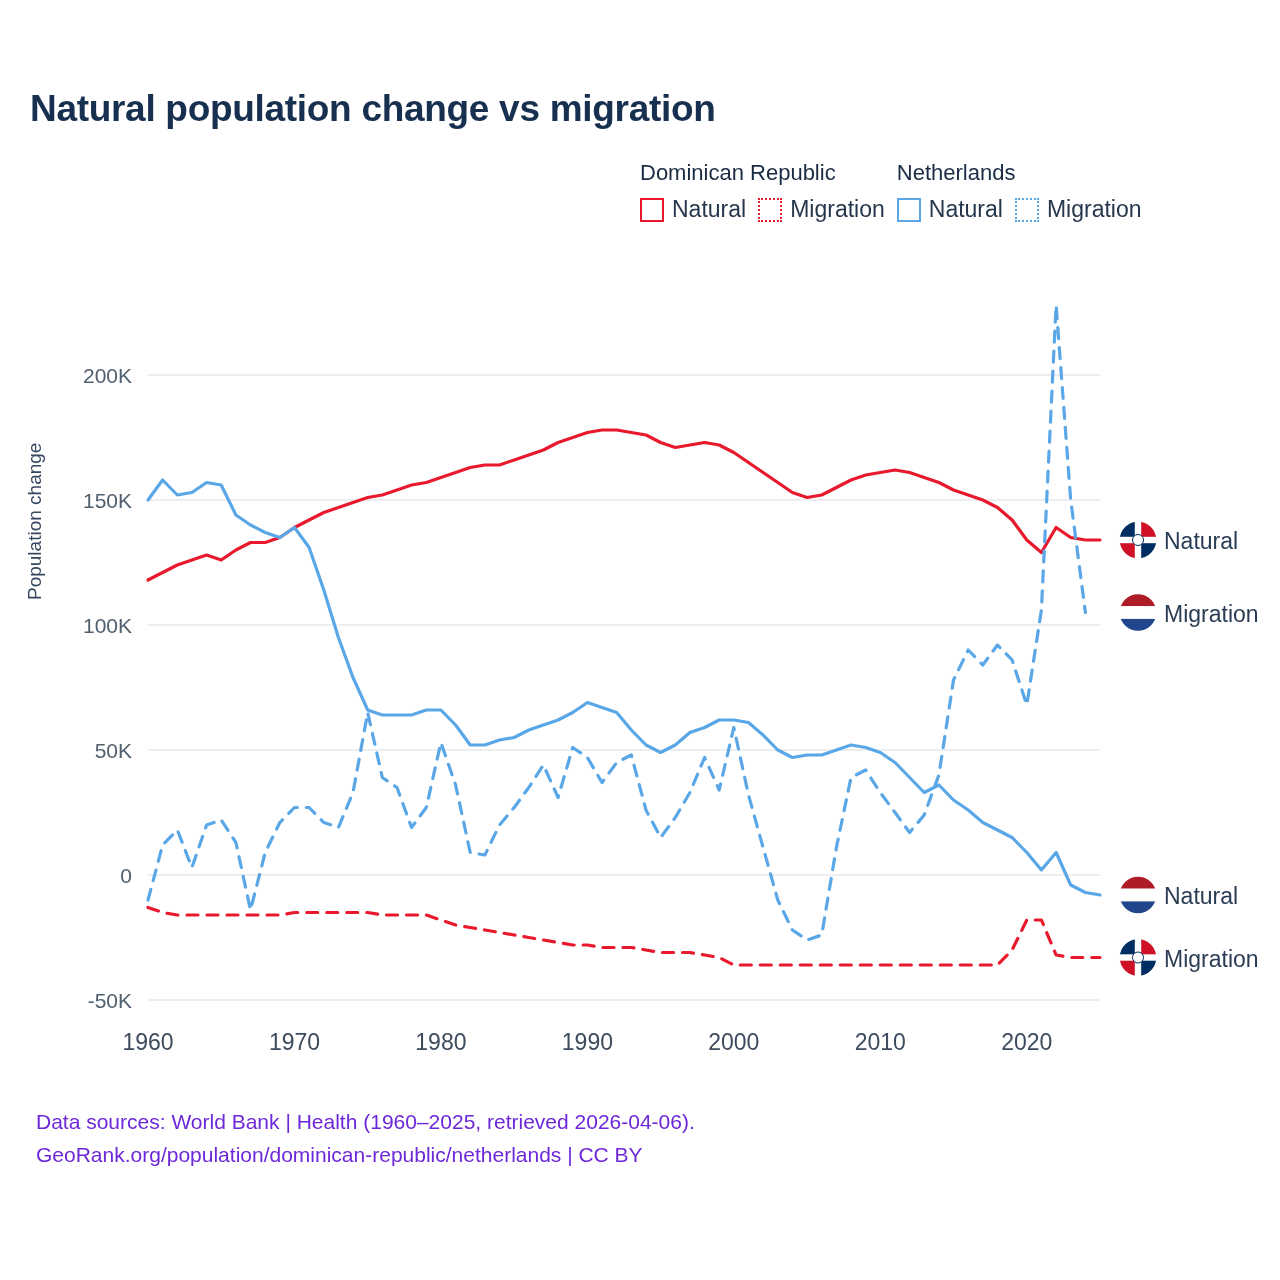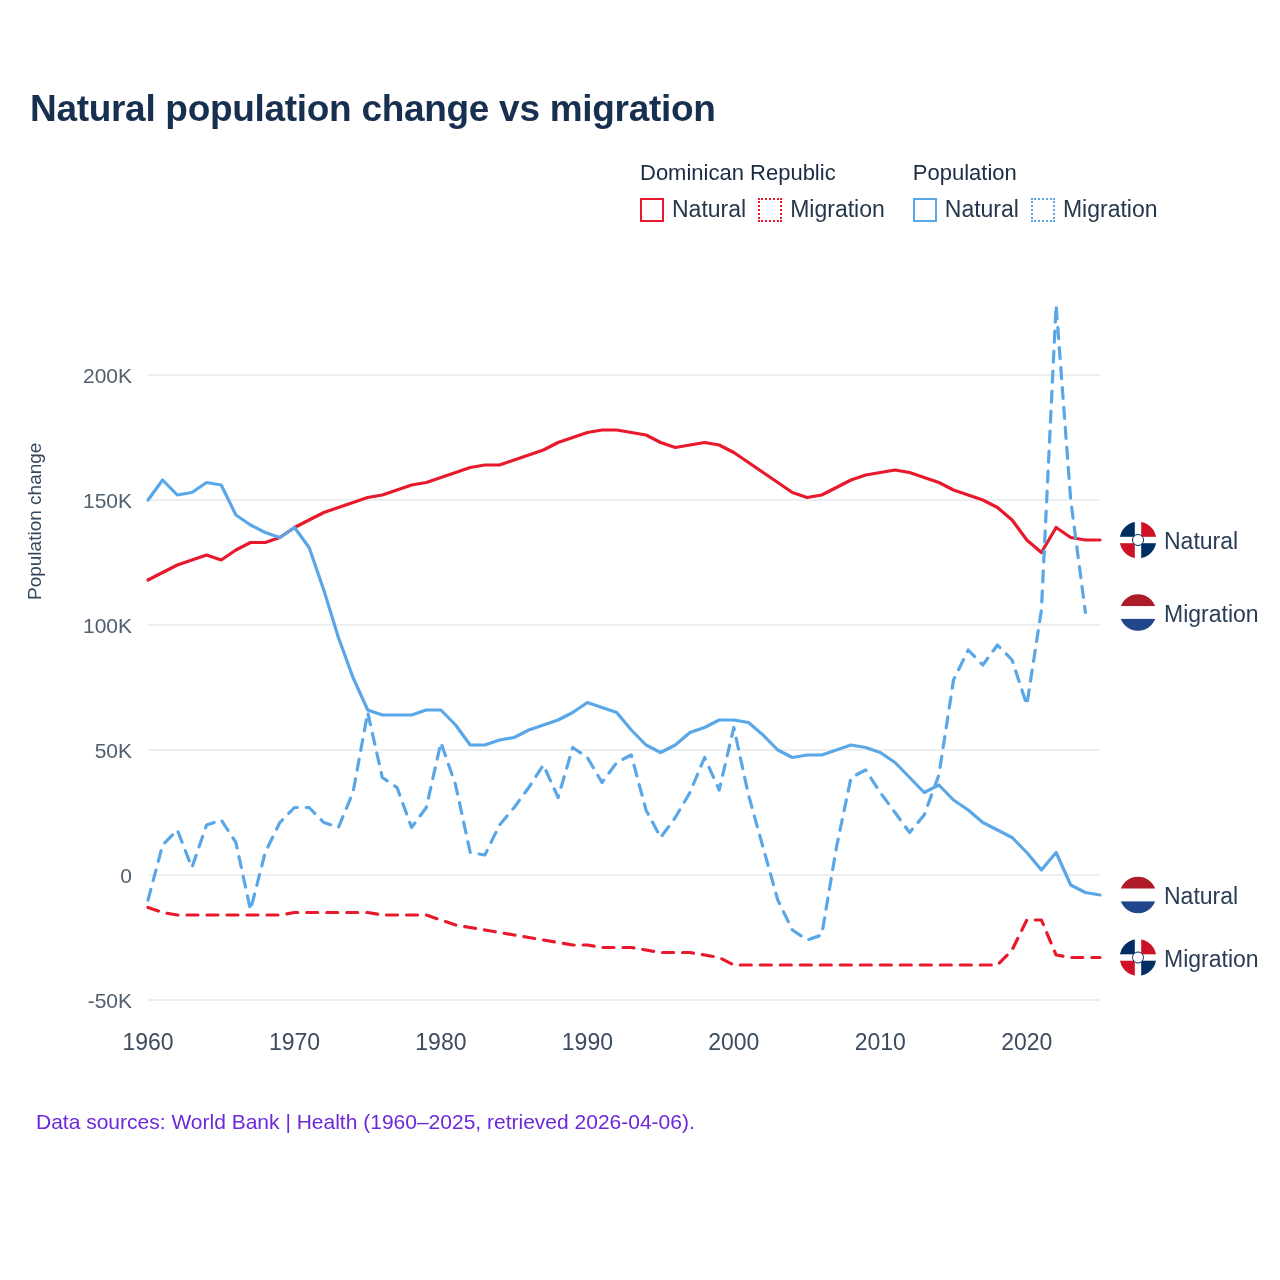--- a/index.html
+++ b/index.html
@@ -37,21 +37,21 @@
   .legend-items {
     display: flex;
     gap: 12px;
     margin-top: 10px;
     font-size: 23px;
     color: #26374d;
     align-items: center;
   }
   .legend-row {
     display: flex;
-    gap: 28px;
+    gap: 12px;
   }
   .legend-block {
     display: flex;
     flex-direction: column;
   }
   .legend-entry {
     display: flex;
     align-items: center;
     gap: 8px;
   }
@@ -115,21 +115,21 @@
             <span class="swatch sw-red-solid"></span>
             <span>Natural</span>
           </div>
           <div class="legend-entry">
             <span class="swatch sw-red-dot"></span>
             <span>Migration</span>
           </div>
         </div>
       </div>
       <div class="legend-block">
-        <div style="font-size:22px;">Population</div>
+        <div style="font-size:22px;">Netherlands</div>
         <div class="legend-items">
           <div class="legend-entry">
             <span class="swatch sw-blue-solid"></span>
             <span>Natural</span>
           </div>
           <div class="legend-entry">
             <span class="swatch sw-blue-dot"></span>
             <span>Migration</span>
           </div>
         </div>
@@ -208,14 +208,15 @@
         <rect x="1119" y="954.3" width="38" height="6.4" fill="#ffffff" clip-path="url(#clipd1)"></rect>
         <rect x="1134.8" y="938.5" width="6.4" height="38" fill="#ffffff" clip-path="url(#clipd1)"></rect>
         <circle cx="1138" cy="957.5" r="5.5" fill="#ffffff" stroke="#002d62" stroke-width="1"></circle>
         <circle cx="1138" cy="957.5" r="19" fill="none" stroke="#ffffff" stroke-width="1.5"></circle>
         <text x="1164" y="966.5" class="endlabel">Migration</text>
       </g>
     </svg>
 
   <div class="footer">
     <div>Data sources: World Bank | Health (1960–2025, retrieved 2026-04-06).</div>
+    <div>GeoRank.org/population/dominican-republic/netherlands | CC BY</div>
   </div>
 </div>
 
 </body></html>

